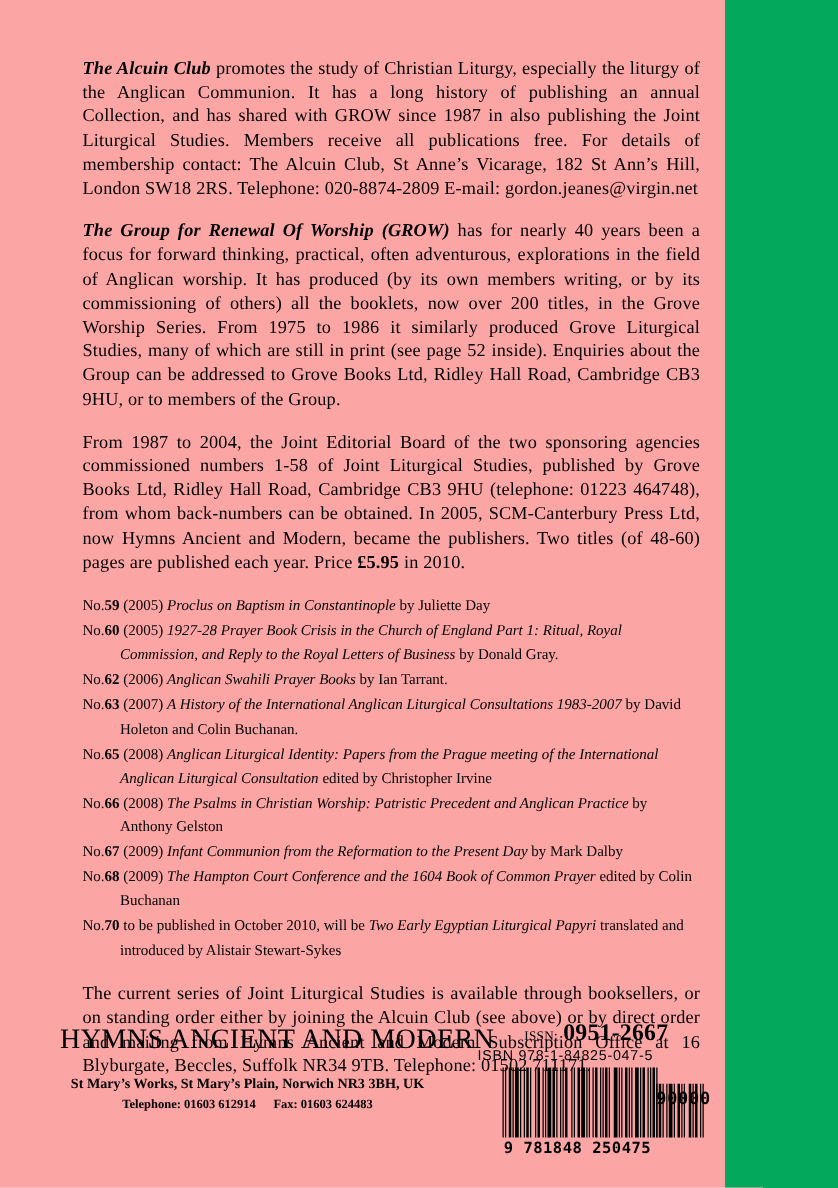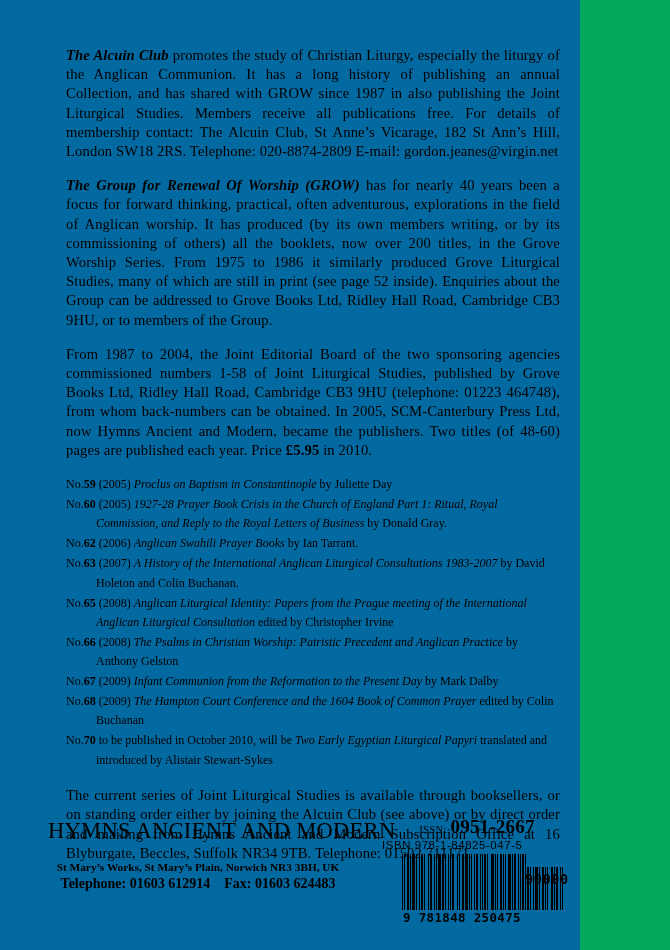--- a/index.html
+++ b/index.html
@@ -11,21 +11,21 @@
     font-family: "Liberation Serif", "DejaVu Serif", serif;
     color: #000000;
     overflow: hidden;
     position: relative;
   }
 
   
   #book-back-cover {
     position: absolute;
     inset: 0;
-    background: #0369a1;
+    background: #fca5a5;
   }
   #spine-panel {
     position: absolute;
     top: 0;
     right: 0;
     width: 90px;
     height: 950px;
     background: #02a95c;
   }
   #cover-body {
@@ -91,21 +91,21 @@
     white-space: nowrap;
   }
   #publisher-address {
     font-size: 11.3px;
     line-height: 15.5px;
     font-weight: bold;
     margin-top: 16px;
     white-space: nowrap;
   }
   #publisher-phone {
-    font-size: 14px;
+    font-size: 10px;
     line-height: 15.5px;
     font-weight: bold;
     white-space: nowrap;
   }
   #publisher-phone .gap { display: inline-block; width: 14px; }
 
   
   #code-block {
     position: absolute;
     left: 382px;

